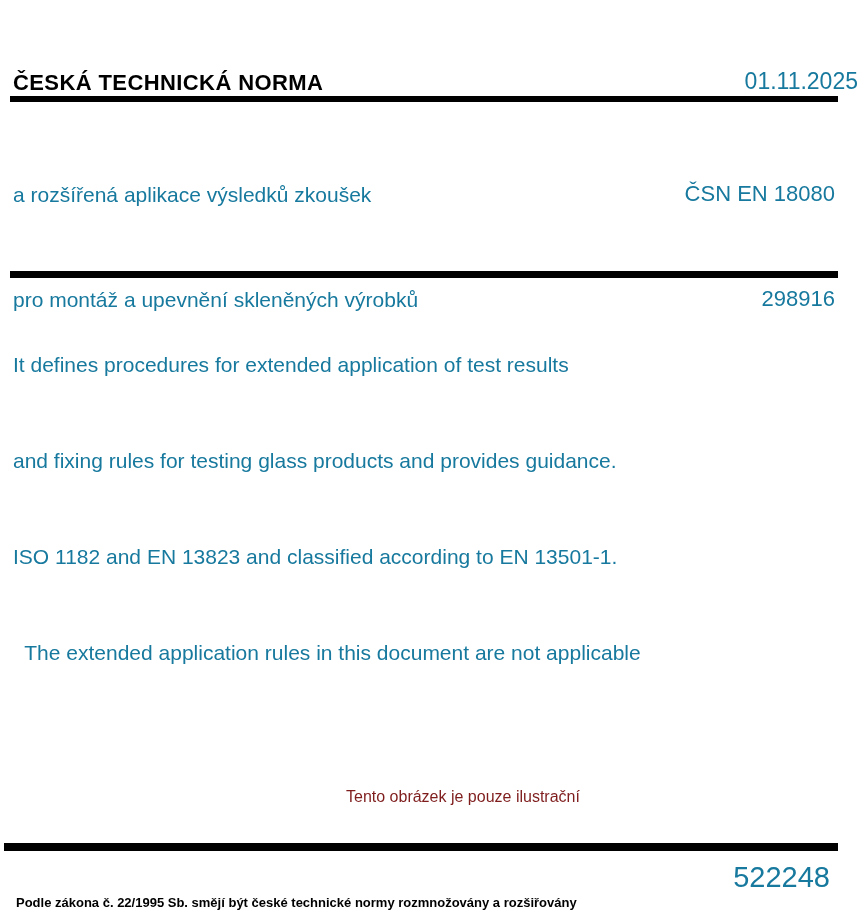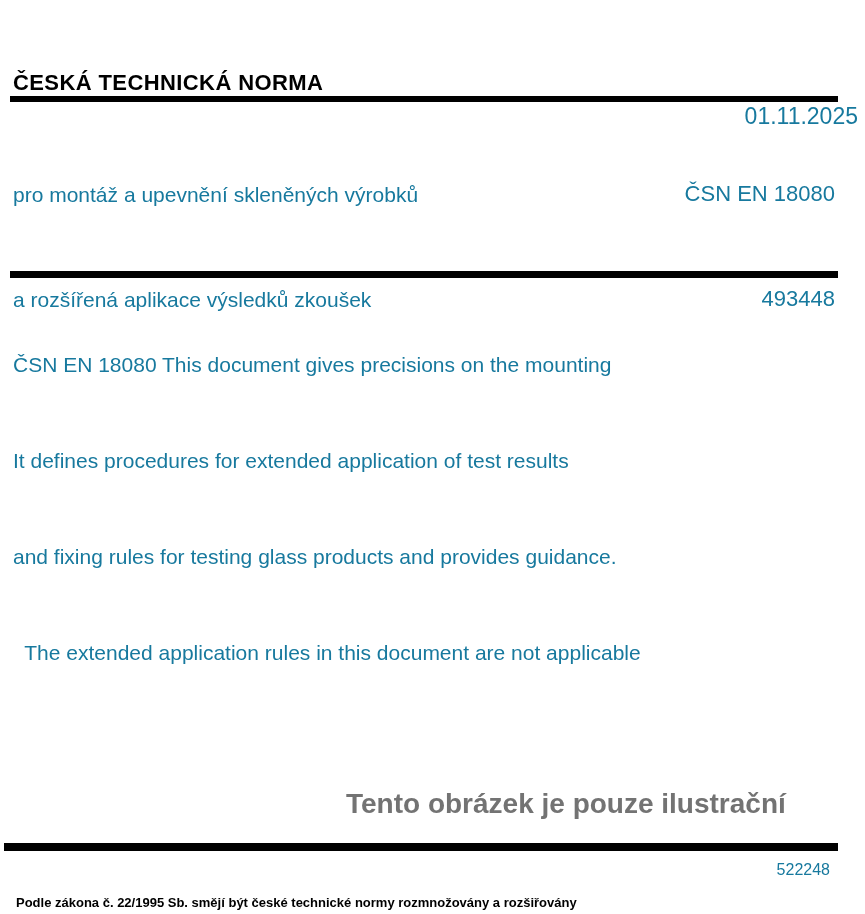--- a/index.html
+++ b/index.html
@@ -33,21 +33,20 @@
     color: #000000;
     white-space: pre;
   }
   .header-date {
     position: absolute;
     right: 7px;
     top: 68px;
     font-size: 23px;
     color: #17799E;
     white-space: pre;
-    margin-top: 35px;
   }
   .title-block {
     position: absolute;
     left: 13px;
     top: 107px;
     font-size: 21px;
     line-height: 35px;
     color: #17799E;
     white-space: pre;
   }
@@ -67,71 +66,71 @@
     top: 285px;
     font-size: 21px;
     line-height: 32px;
     color: #17799E;
     white-space: pre;
   }
   .illustration-note {
     position: absolute;
     left: 346px;
     top: 788px;
-    font-size: 28px;
-    font-weight: bold;
-    color: #737373;
+    font-size: 16px;
+    font-weight: normal;
+    color: #7f1d1d;
     white-space: pre;
   }
   .legal {
     position: absolute;
     left: 16px;
     top: 858px;
     font-size: 13px;
     font-weight: bold;
     line-height: 18px;
     color: #000000;
     white-space: pre;
   }
   .order-number {
     position: absolute;
     right: 35px;
     top: 861px;
-    font-size: 16px;
+    font-size: 29px;
     color: #17799E;
     white-space: pre;
   }
 </style>
 </head>
 <body>
 
 <div class="page">
 
   <div class="header-title">ČESKÁ TECHNICKÁ NORMA</div>
 
   <div class="header-date">01.11.2025</div>
 
   <div class="rule rule-header"></div>
 
   <div class="title-block">
+    <div>a rozšířená aplikace výsledků zkoušek</div>
     <div>pro montáž a upevnění skleněných výrobků</div>
-    <div>a rozšířená aplikace výsledků zkoušek</div>
   </div>
 
   <div class="code-block">
     <div>ČSN EN 18080</div>
-    <div>493448</div>
+    <div>298916</div>
   </div>
 
   <div class="rule rule-mid"></div>
 
   <div class="abstract">
-    <div>ČSN EN 18080 This document gives precisions on the mounting</div>
     <div>It defines procedures for extended application of test results</div>
     <div>and fixing rules for testing glass products and provides guidance.</div>
+    <div>ISO 1182 and EN 13823 and classified according to EN 13501-1.</div>
     <div>  The extended application rules in this document are not applicable</div>
     
     
     
     
   </div>
 
   <div class="illustration-note">Tento obrázek je pouze ilustrační</div>
 
   <div class="rule rule-footer"></div>

